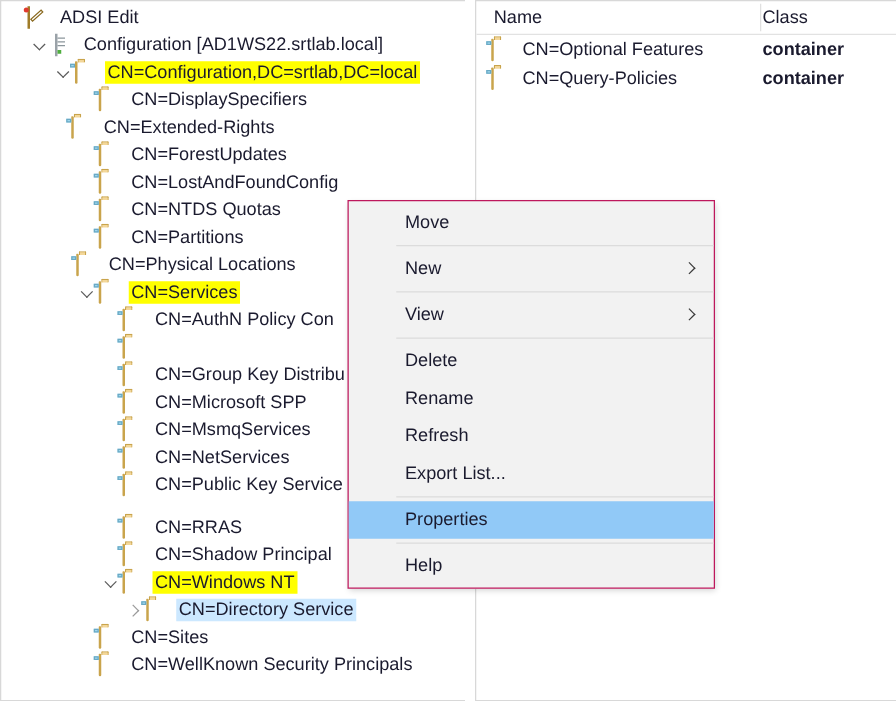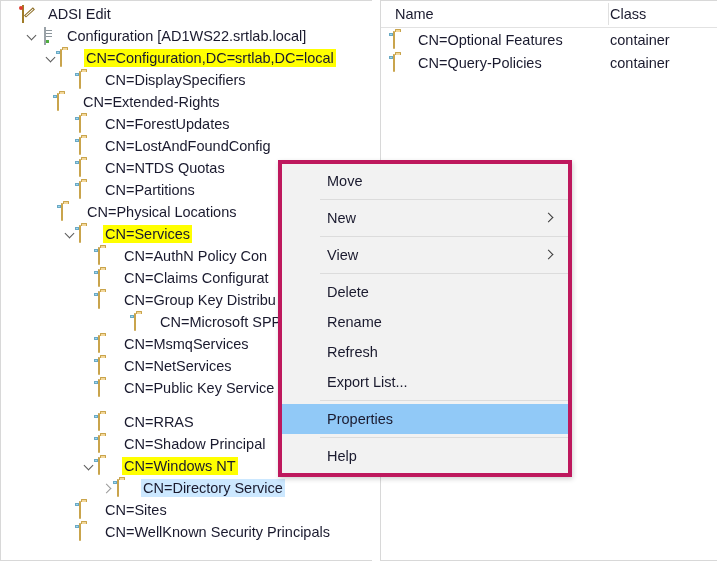--- a/index.html
+++ b/index.html
@@ -228,30 +228,31 @@
     position: absolute;
     left: 12px;
     display: flex;
     align-items: center;
   }
   .lv-name .icon { margin-right: 6px; }
   .lv-class {
     position: absolute;
     left: 229px;
     white-space: nowrap;
+    font-weight: bold;
   }
 
   
   .ctx-menu {
     position: absolute;
     left: 278px;
     top: 160px;
     width: 294px;
     background: #f2f2f2;
-    border: 4px solid #be185d;
+    border: 1px solid #be185d;
     box-sizing: border-box;
     box-shadow: 1px 2px 5px rgba(0,0,0,0.18);
     padding: 2px 0;
     z-index: 50;
   }
   .ctx-item {
     height: 30px;
     display: flex;
     align-items: center;
     position: relative;
@@ -339,28 +340,27 @@
           <span class="label hl">CN=Services</span>
         </div>
         <div class="tree-row" style="padding-left: 80px;">
           <span class="twisty"></span>
           <span class="icon"><span class="folder"></span></span>
           <span class="label">CN=AuthN Policy Con</span>
         </div>
         <div class="tree-row" style="padding-left: 80px;">
           <span class="twisty"></span>
           <span class="icon"><span class="folder"></span></span>
-          <span class="label">CN=Claims Configurat</span>
         </div>
         <div class="tree-row" style="padding-left: 80px;">
           <span class="twisty"></span>
           <span class="icon"><span class="folder"></span></span>
           <span class="label">CN=Group Key Distribu</span>
         </div>
-        <div class="tree-row" style="padding-left: 116px;">
+        <div class="tree-row" style="padding-left: 80px;">
           <span class="twisty"></span>
           <span class="icon"><span class="folder"></span></span>
           <span class="label">CN=Microsoft SPP</span>
         </div>
         <div class="tree-row" style="padding-left: 80px;">
           <span class="twisty"></span>
           <span class="icon"><span class="folder"></span></span>
           <span class="label">CN=MsmqServices</span>
         </div>
         <div class="tree-row" style="padding-left: 80px;">

